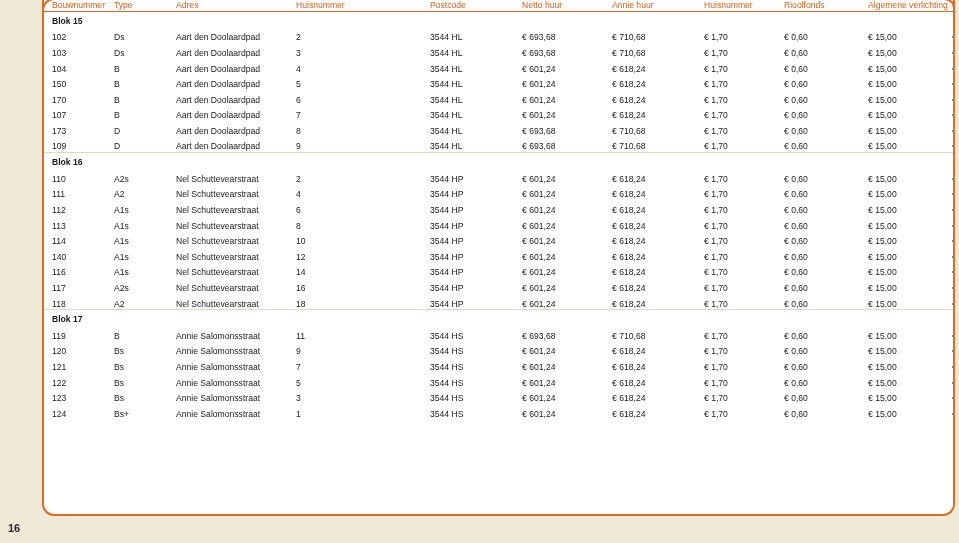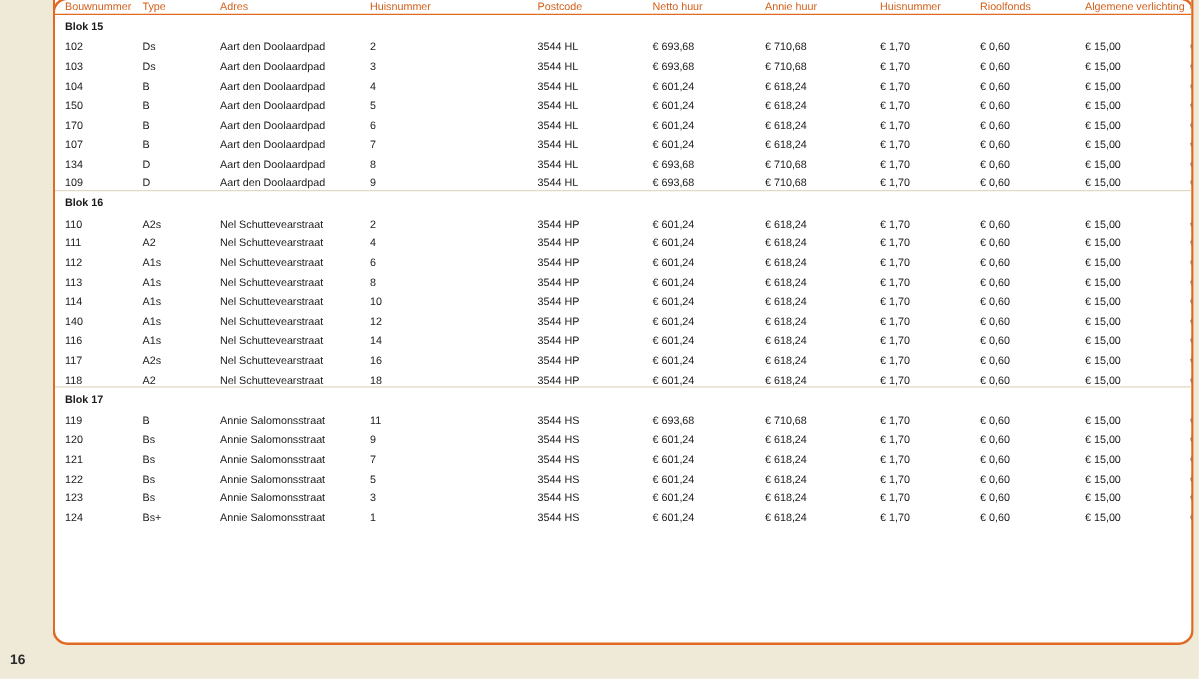--- a/index.html
+++ b/index.html
@@ -222,21 +222,21 @@
             <td>7</td>
             <td>3544 HL</td>
             <td>€ 601,24</td>
             <td>€ 618,24</td>
             <td>€ 1,70</td>
             <td>€ 0,60</td>
             <td>€ 15,00</td>
             <td>€ 2,00</td>
           </tr>
           <tr>
-            <td class="pad-l">134</td>
+            <td class="pad-l">173</td>
             <td>D</td>
             <td>Aart den Doolaardpad</td>
             <td>8</td>
             <td>3544 HL</td>
             <td>€ 693,68</td>
             <td>€ 710,68</td>
             <td>€ 1,70</td>
             <td>€ 0,60</td>
             <td>€ 15,00</td>
             <td>€ 2,00</td>

